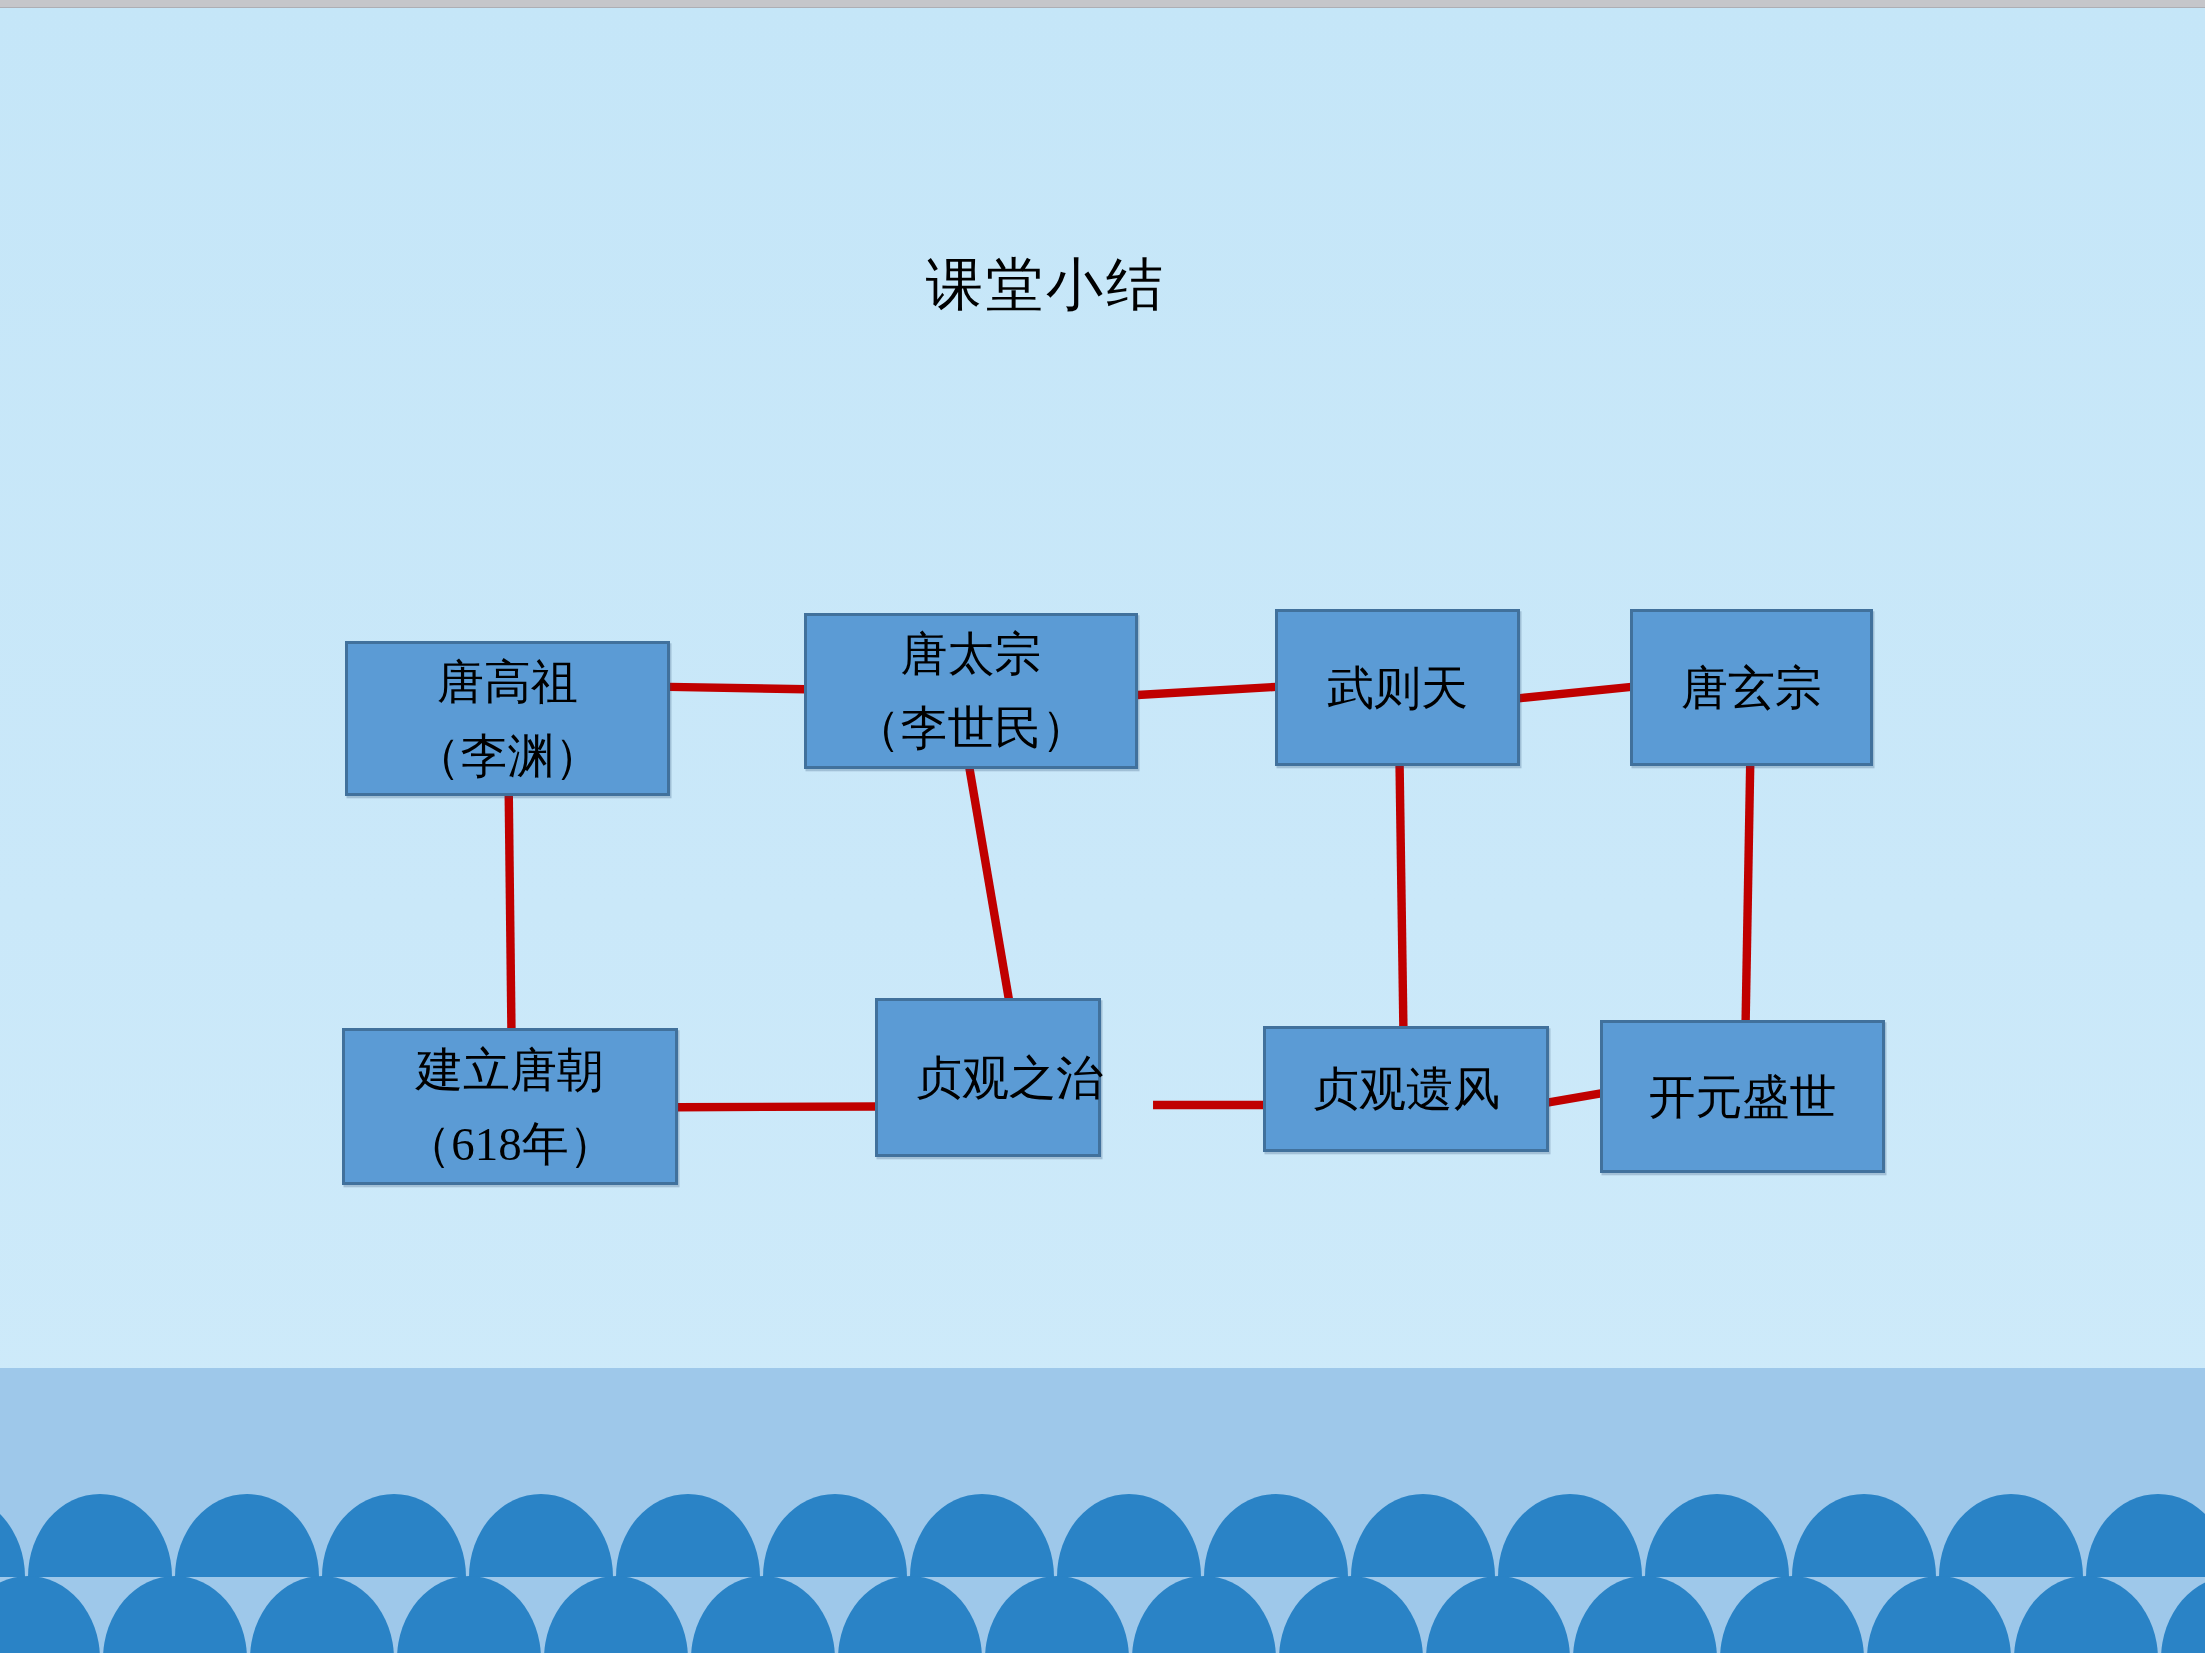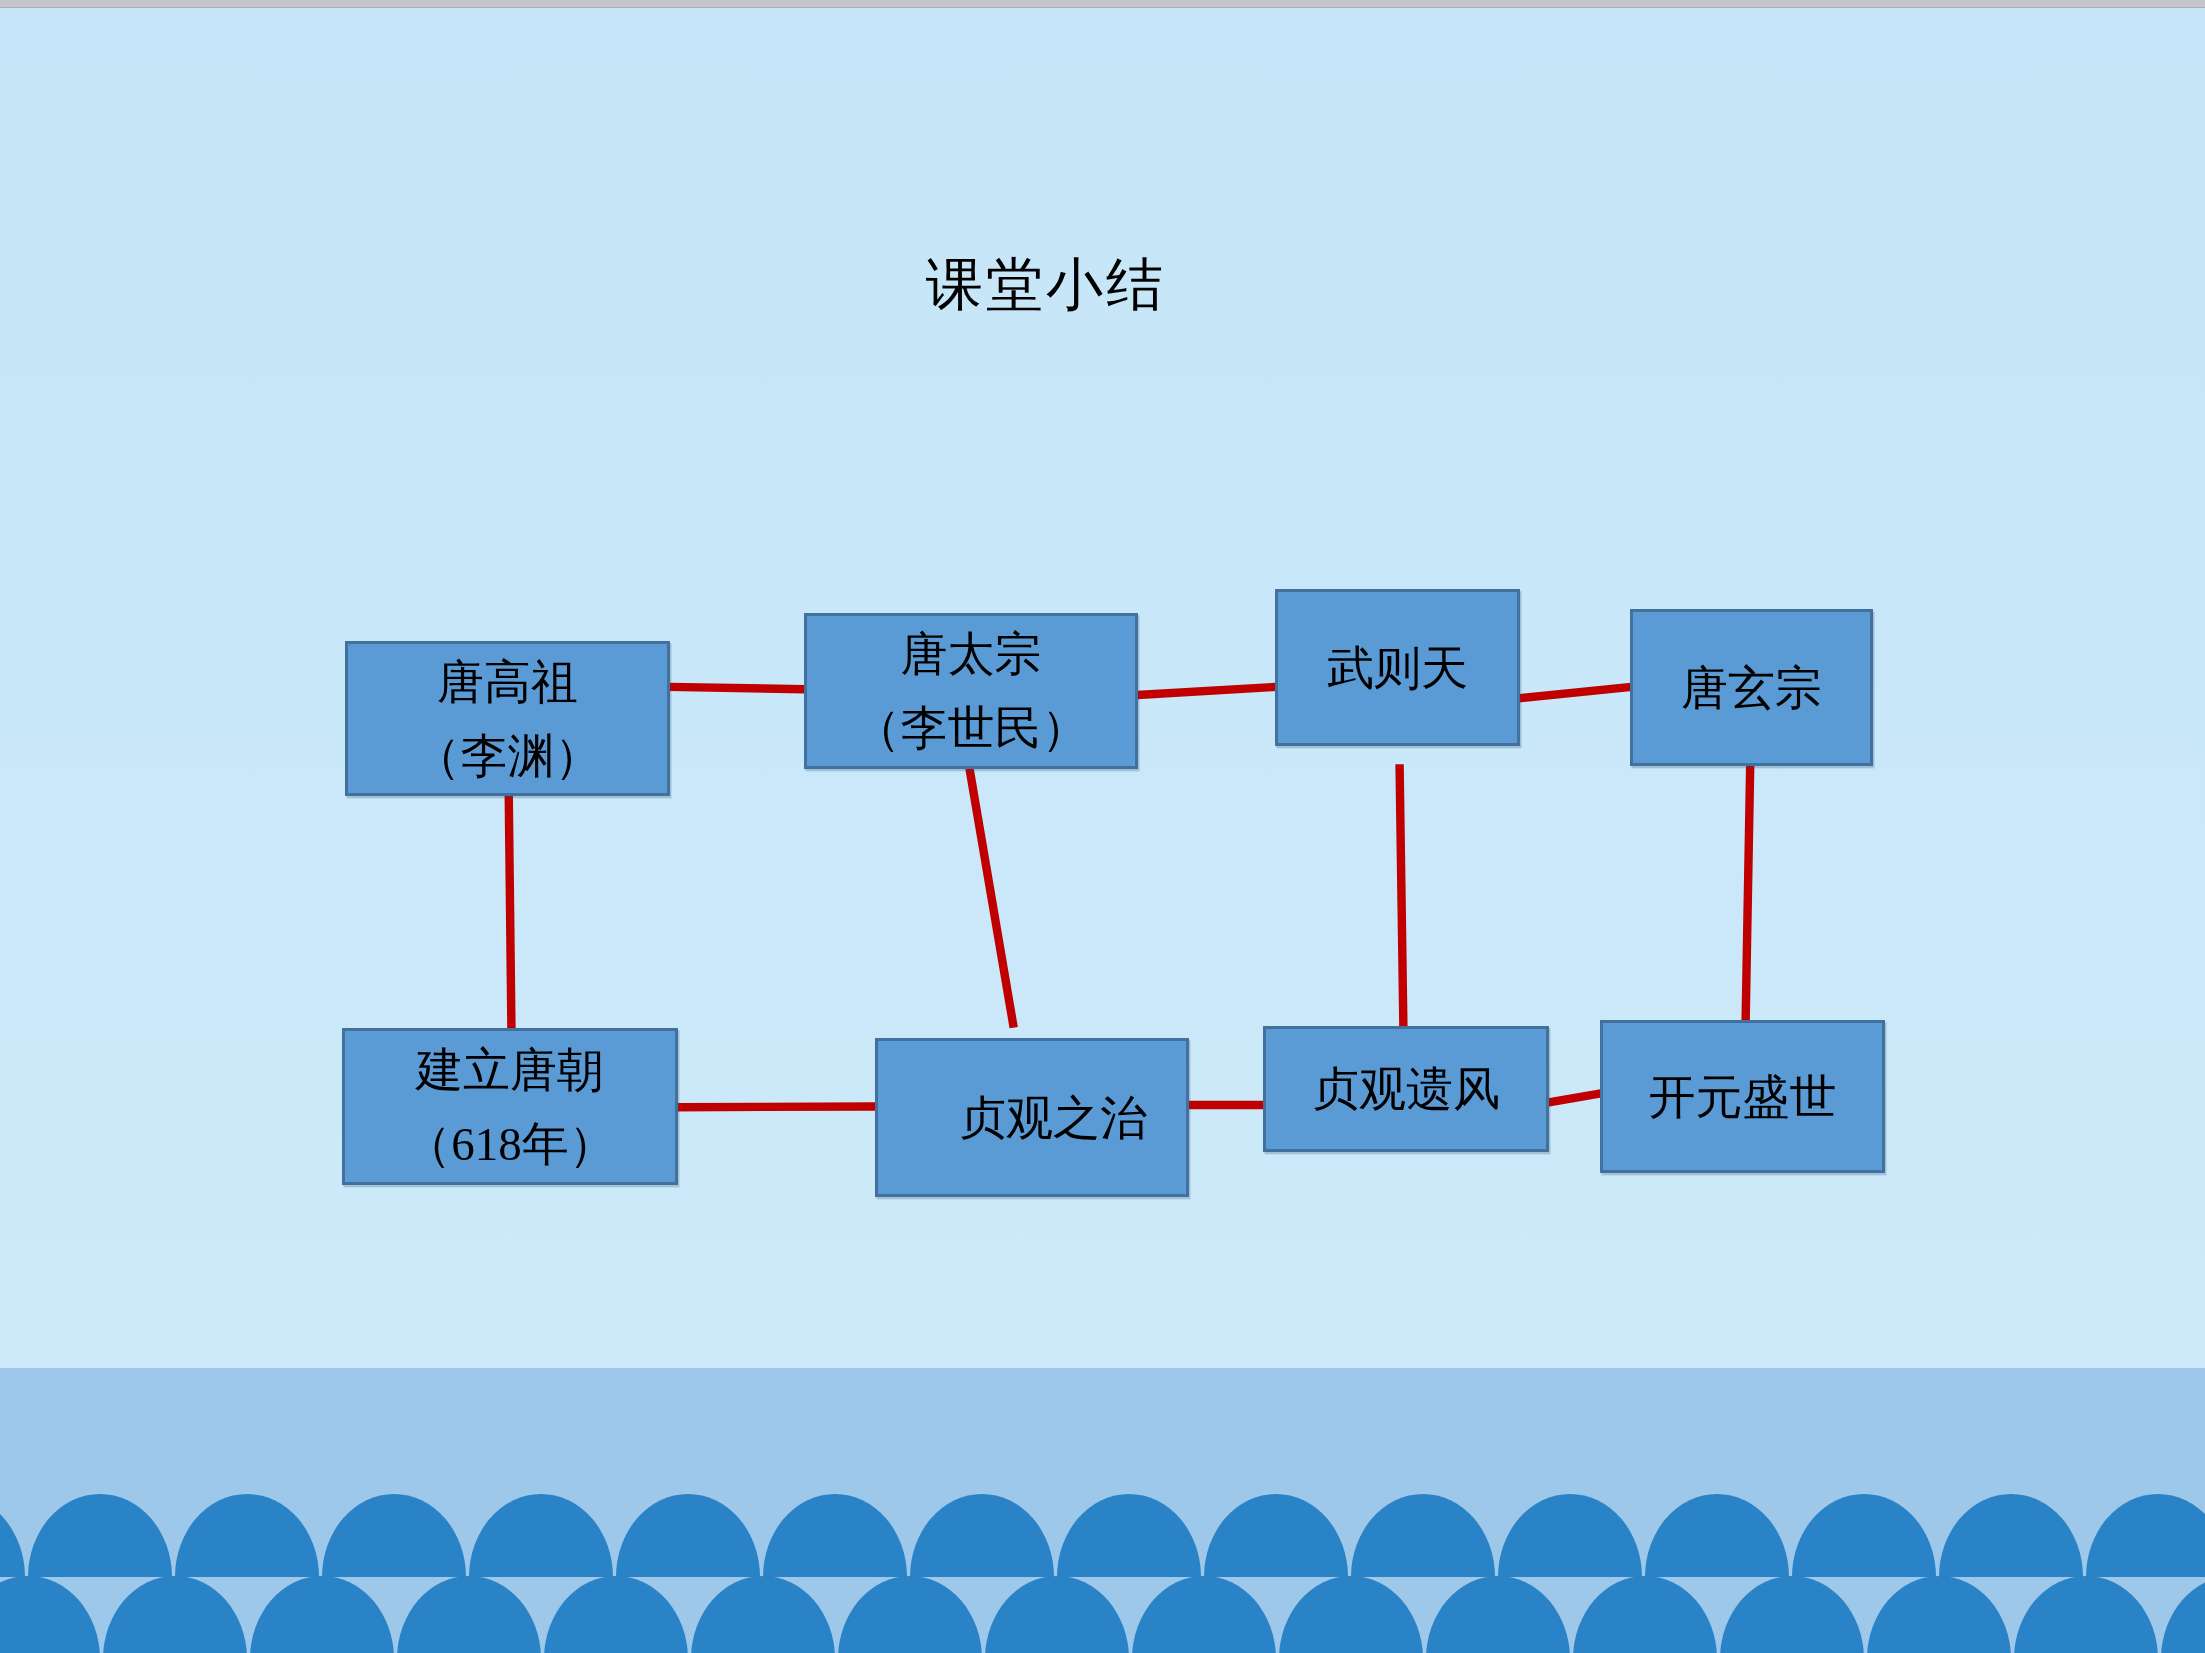--- a/index.html
+++ b/index.html
@@ -26,24 +26,24 @@
     position:absolute;box-sizing:border-box;
     background:var(--box-fill,#5B9BD5);
     border:3.1px solid var(--box-border,#41719C);
     display:flex;flex-direction:column;justify-content:center;align-items:center;
     color:var(--ink,#000);font-size:47px;text-align:center;
     box-shadow:1.5px 2.3px 0 rgba(40,70,110,.25);
   }
   .node .nl{line-height:74px;white-space:nowrap;}
   .b1{left:345px;top:609px;width:325px;height:155px;margin-top:32px;}
   .b2{left:804px;top:613px;width:334px;height:156px;}
-  .b3{left:1275px;top:589px;width:245px;height:157px;}
+  .b3{left:1275px;top:609px;width:245px;height:157px;}
   .b4{left:1630px;top:609px;width:243px;height:157px;}
   .b5{left:342px;top:1028px;width:336px;height:157px;}
-  .b6{left:875px;top:1038px;width:314px;height:159px;padding-left:42px;}
+  .b6{left:875px;top:998px;width:226px;height:159px;padding-left:42px;}
   .b7{left:1263px;top:1026px;width:286px;height:126px;}
   .b8{left:1600px;top:1020px;width:285px;height:153px;}
   #connectors{position:absolute;left:0;top:0;width:2205px;height:1654px;pointer-events:none;}
   .band{
     position:absolute;left:0;top:1368px;width:2205px;height:286px;
     background:var(--band,#9EC8EA);overflow:hidden;
   }
   .dome{
     position:absolute;width:144px;height:83px;
     background:var(--wave,#2A83C6);

